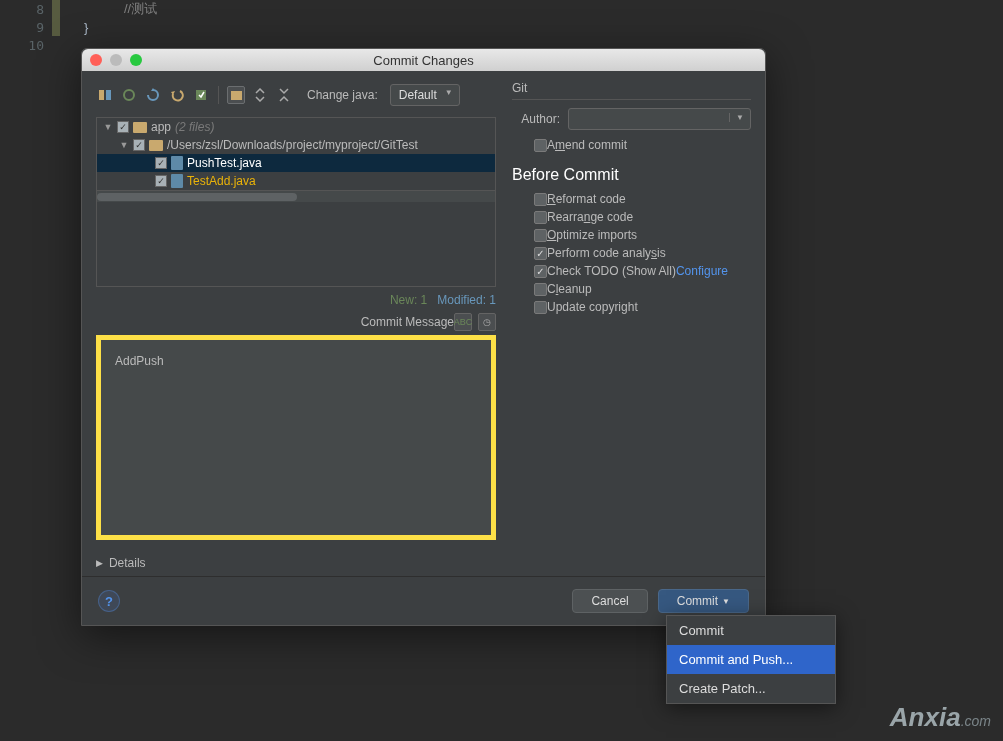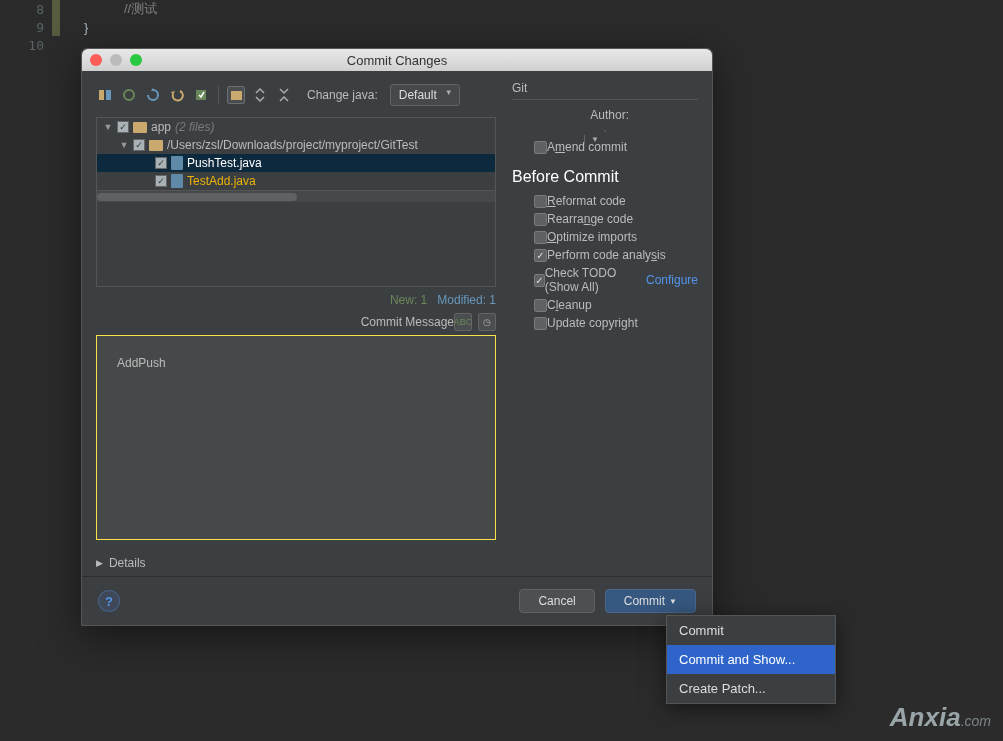--- a/index.html
+++ b/index.html
@@ -8,21 +8,21 @@
 
 .editor-gutter { position: absolute; top: 0; left: 0; width: 72px; padding-top: 0; }
 .gutter-line { display: flex; align-items: center; height: 18px; }
 .gutter-num { width: 52px; text-align: right; color: #596367; font-family: Menlo, monospace; font-size: 13px; padding-right: 8px; }
 .gutter-accent { width: 8px; height: 18px; background: #575b40; }
 .editor-code { position: absolute; top: 0; left: 84px; font-family: Menlo, monospace; font-size: 13px; color: #808080; }
 .code-line { height: 18px; display: flex; align-items: center; }
 .code-brace { color: #a9b7c6; }
 
 
-.dialog { position: absolute; top: 48px; left: 81px; width: 632px; background: #3c3f41; border: 1px solid #555; border-radius: 6px 6px 0 0; box-shadow: 0 10px 40px rgba(0,0,0,0.5); }
+.dialog { position: absolute; top: 48px; left: 81px; width: 685px; background: #3c3f41; border: 1px solid #555; border-radius: 6px 6px 0 0; box-shadow: 0 10px 40px rgba(0,0,0,0.5); }
 .titlebar { height: 22px; background: linear-gradient(#e8e8e8, #d0d0d0); border-radius: 6px 6px 0 0; display: flex; align-items: center; padding: 0 8px; position: relative; }
 .traffic-lights { display: flex; gap: 8px; }
 .tl { width: 12px; height: 12px; border-radius: 50%; }
 .tl-red { background: #ff5f57; }
 .tl-yellow { background: #bbb; }
 .tl-green { background: #28c940; }
 .title-txt { position: absolute; left: 0; right: 0; text-align: center; font-size: 13px; color: #333; }
 
 .dialog-body { background: #3c3f41; display: flex; padding: 10px 14px 6px 14px; gap: 16px; }
 .left-col { width: 400px; }
@@ -47,28 +47,28 @@
 .tree-scrollbar { height: 12px; background: #45494a; border-top: 1px solid #555; position: relative; }
 .scroll-thumb { position: absolute; left: 0; top: 2px; height: 8px; width: 200px; background: #5e6264; border-radius: 4px; }
 
 .status-line { text-align: right; font-size: 12px; margin: 6px 0; }
 .st-new { color: #6a8759; }
 .st-mod { color: #6897bb; }
 
 .commit-msg-hdr { display: flex; justify-content: flex-end; align-items: center; font-size: 12px; color: #bbb; margin-bottom: 4px; }
 .cm-icons { display: flex; gap: 6px; }
 .cm-ic { width: 18px; height: 18px; background: #4b4e50; border: 1px solid #646464; border-radius: 2px; display: flex; align-items: center; justify-content: center; font-size: 9px; color: #6a8759; }
-.cm-area { width: 100%; height: 205px; background: #45494a; border: 1px solid #fde047; color: #bbb; font-size: 12px; padding: 20px; resize: none; outline: none; font-family: inherit; }
+.cm-area { width: 100%; height: 205px; background: #45494a; border: 5px solid #fde047; color: #bbb; font-size: 12px; padding: 14px; resize: none; outline: none; font-family: inherit; }
 
 .details-row { display: flex; align-items: center; gap: 6px; font-size: 12px; color: #bbb; margin-top: 12px; }
 .det-arrow { font-size: 9px; }
 
 
 .section-hdr { color: #bbb; font-size: 12px; margin-bottom: 8px; padding-bottom: 4px; border-bottom: 1px solid #555; }
-.form-row { display: flex; align-items: center; gap: 8px; margin-bottom: 8px; font-size: 12px; color: #bbb; flex-direction: column; }
+.form-row { display: flex; align-items: center; gap: 8px; margin-bottom: 8px; font-size: 12px; color: #bbb; }
 .form-row label { width: 48px; text-align: right; }
 .combo { flex: 1; height: 22px; background: #45494a; border: 1px solid #646464; border-radius: 3px; position: relative; }
 .combo::after { content: '▼'; position: absolute; right: 6px; top: 4px; font-size: 8px; color: #aaa; border-left: 1px solid #646464; padding-left: 6px; }
 .chk-row { display: flex; align-items: center; gap: 0; font-size: 12px; color: #bbb; margin: 4px 0 4px 22px; }
 .chk-box { width: 13px; height: 13px; background: #5e6264; border: 1px solid #7a7a7a; border-radius: 2px; display: flex; align-items: center; justify-content: center; font-size: 10px; color: #ddd; }
 .chk-box.on::before { content: '✓'; }
 .section-hdr2 { color: #ffffff; font-size: 16px; margin: 14px 0 8px 0; }
 .cfg-link { color: #5394ec; cursor: pointer; }
 .underline { text-decoration: underline; }
 
@@ -272,19 +272,19 @@
       <div class="btn primary">
           <span>Commit</span>
           <span class="btn-caret">▼</span>
         </div>
     </div>
   </div>
 </div>
 
 <div class="popup-menu">
   <div class="menu-item">Commit</div>
-  <div class="menu-item hl">Commit and Show...</div>
+  <div class="menu-item hl">Commit and Push...</div>
   <div class="menu-item">Create Patch...</div>
 </div>
 
 <div class="watermark">
   <span>Anxia</span><span class="dom">.com</span>
 </div>
 
 </body></html>

